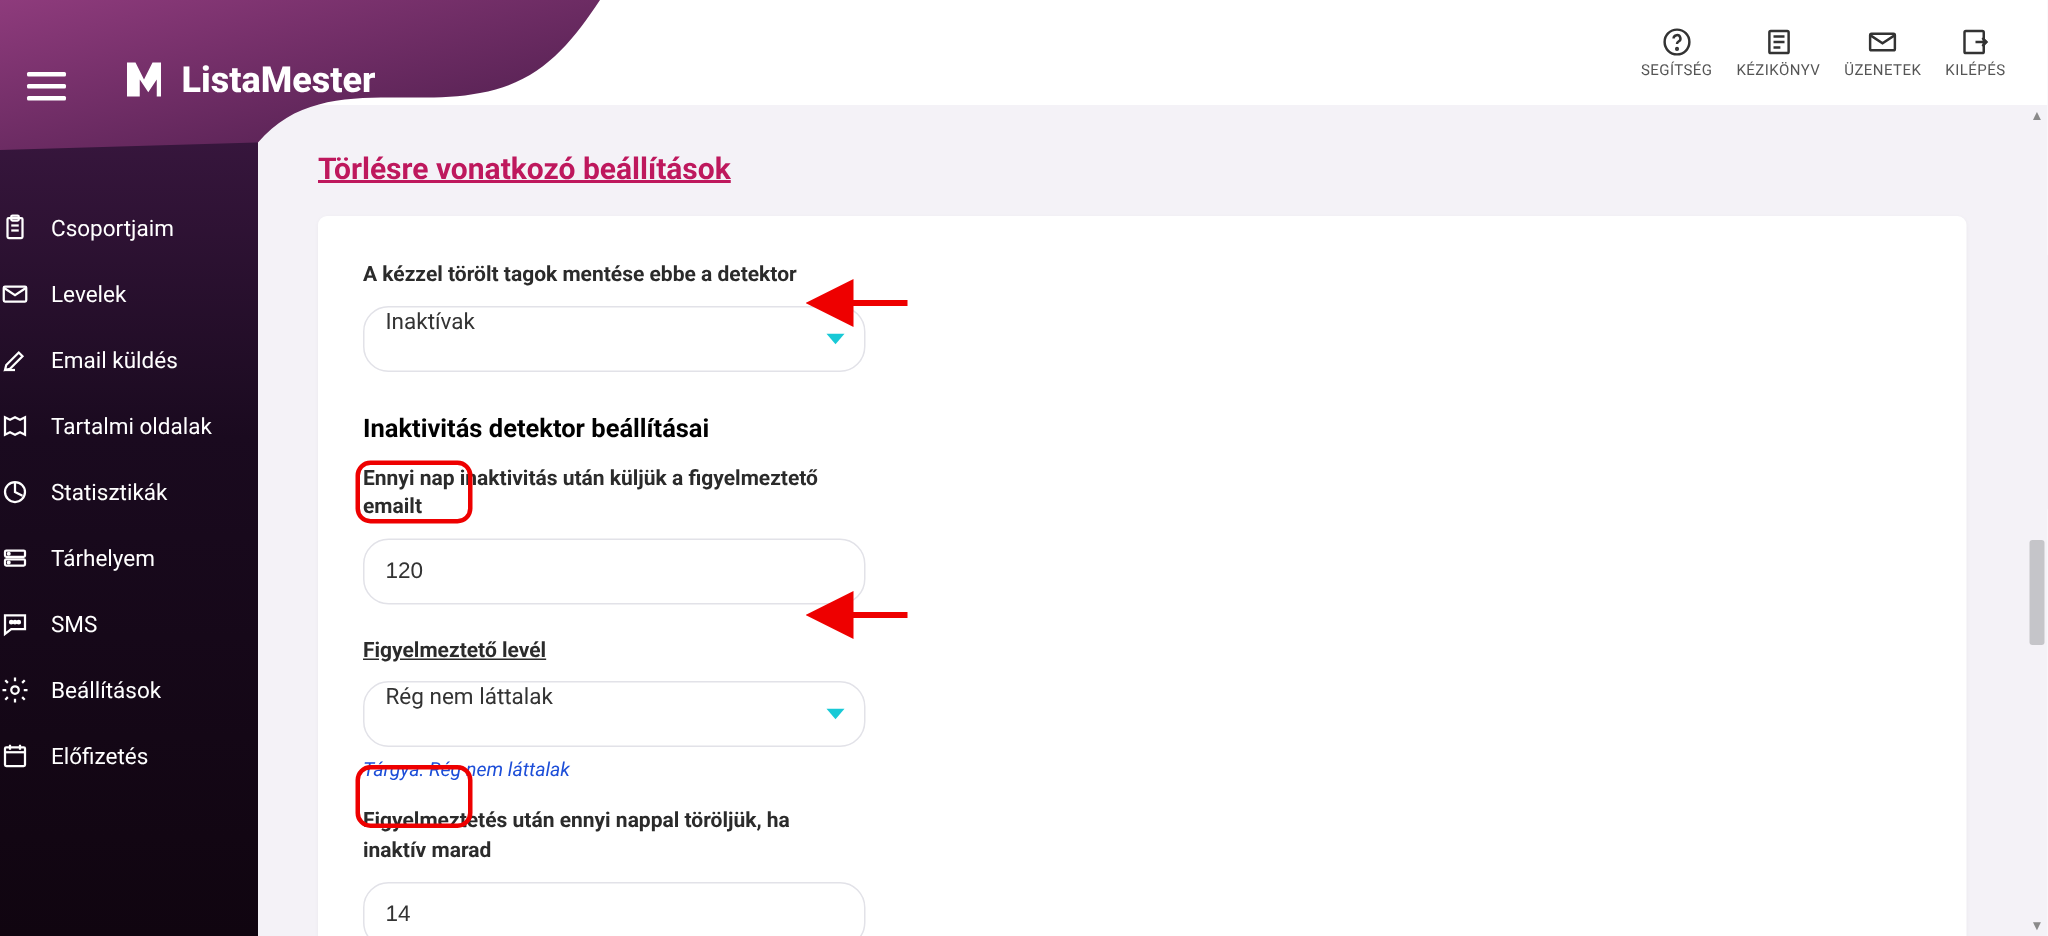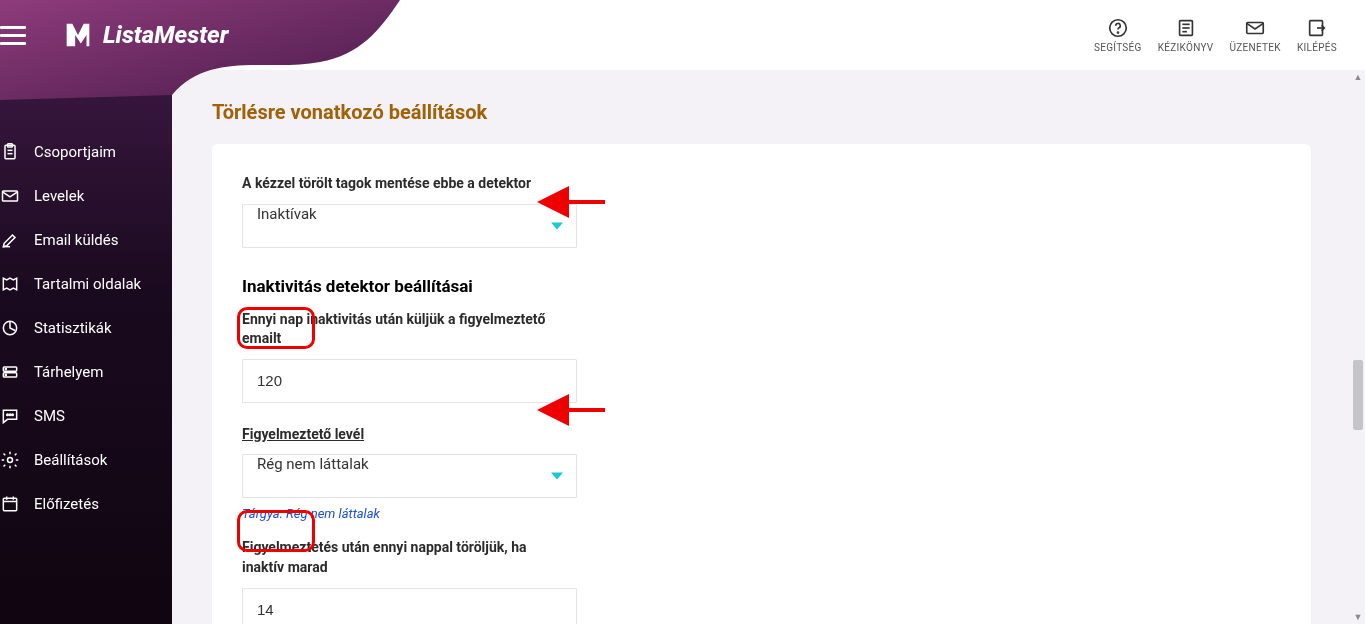--- a/index.html
+++ b/index.html
@@ -39,23 +39,23 @@
     top: 0; left: 0;
     width: 400px; height: 100px;
     z-index: 10;
     pointer-events: none;
   }
   .logo-area {
     position: absolute;
     top: 0; left: 0;
     height: 70px;
     display: flex;
-    align-items: center;
+    align-items: flex-end;
     z-index: 20;
-    font-style: italic;
+    padding-left: 18px;
   }
   .hamburger {
     width: 26px; height: 26px;
     cursor: pointer;
     display: flex;
     flex-direction: column;
     justify-content: center;
     gap: 5px;
   }
   .hamburger div { height: 3px; background: #fff; border-radius: 1px; }
@@ -91,22 +91,23 @@
   .main {
     position: absolute;
     top: 70px; left: 172px; right: 14px; bottom: 0;
     overflow: hidden;
     background: #f4f2f7;
     padding: 30px 40px;
   }
   .page-title {
     font-size: 20px;
     font-weight: 700;
-    color: #a16207;
+    color: #be185d;
     margin-bottom: 20px;
+    text-decoration: underline;
   }
   .card {
     background: #fff;
     border-radius: 6px;
     padding: 30px 30px 40px 30px;
     box-shadow: 0 1px 3px rgba(0,0,0,0.04);
   }
   .form-label {
     font-size: 14px;
     font-weight: 700;
@@ -123,21 +124,21 @@
     margin: 28px 0 14px 0;
   }
   .select-wrap, .input-wrap {
     position: relative;
     width: 335px;
   }
   .form-select, .form-input {
     width: 100%;
     height: 44px;
     border: 1px solid #e2e2e8;
-    border-radius: 1px;
+    border-radius: 17px;
     padding: 0 14px;
     font-size: 15px;
     color: #333;
     background: #fff;
     outline: none;
   }
   .select-caret {
     position: absolute;
     right: 14px;
     top: 50%;

